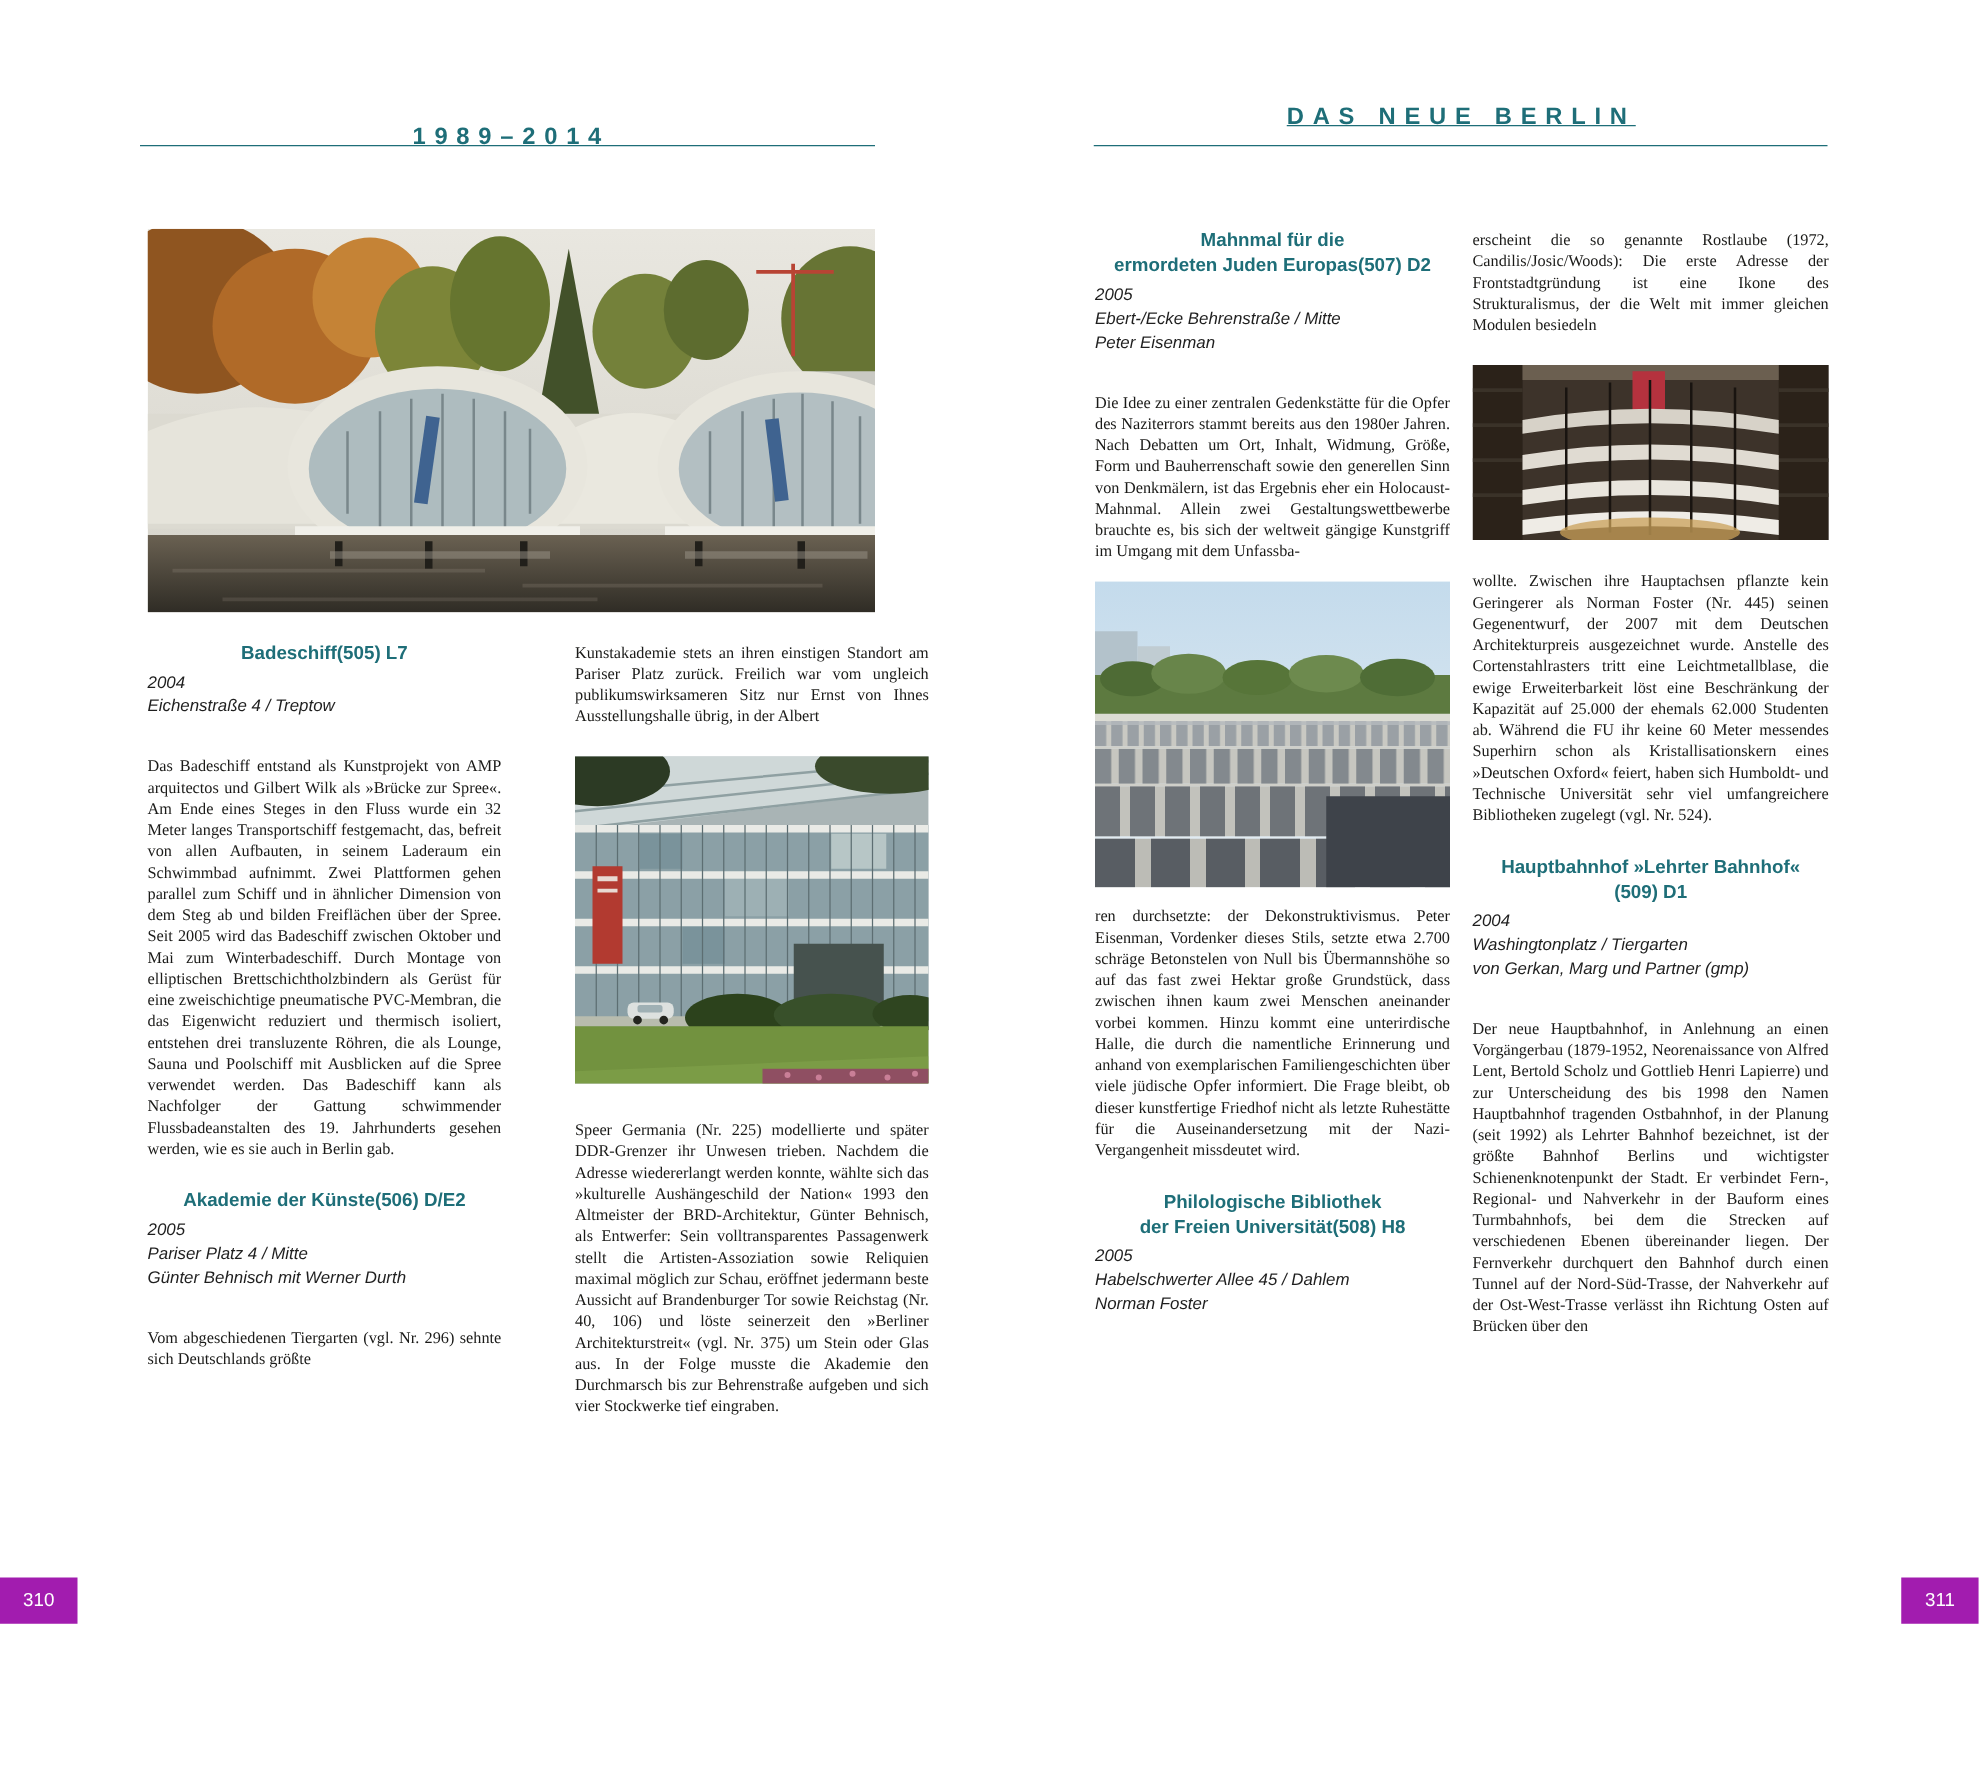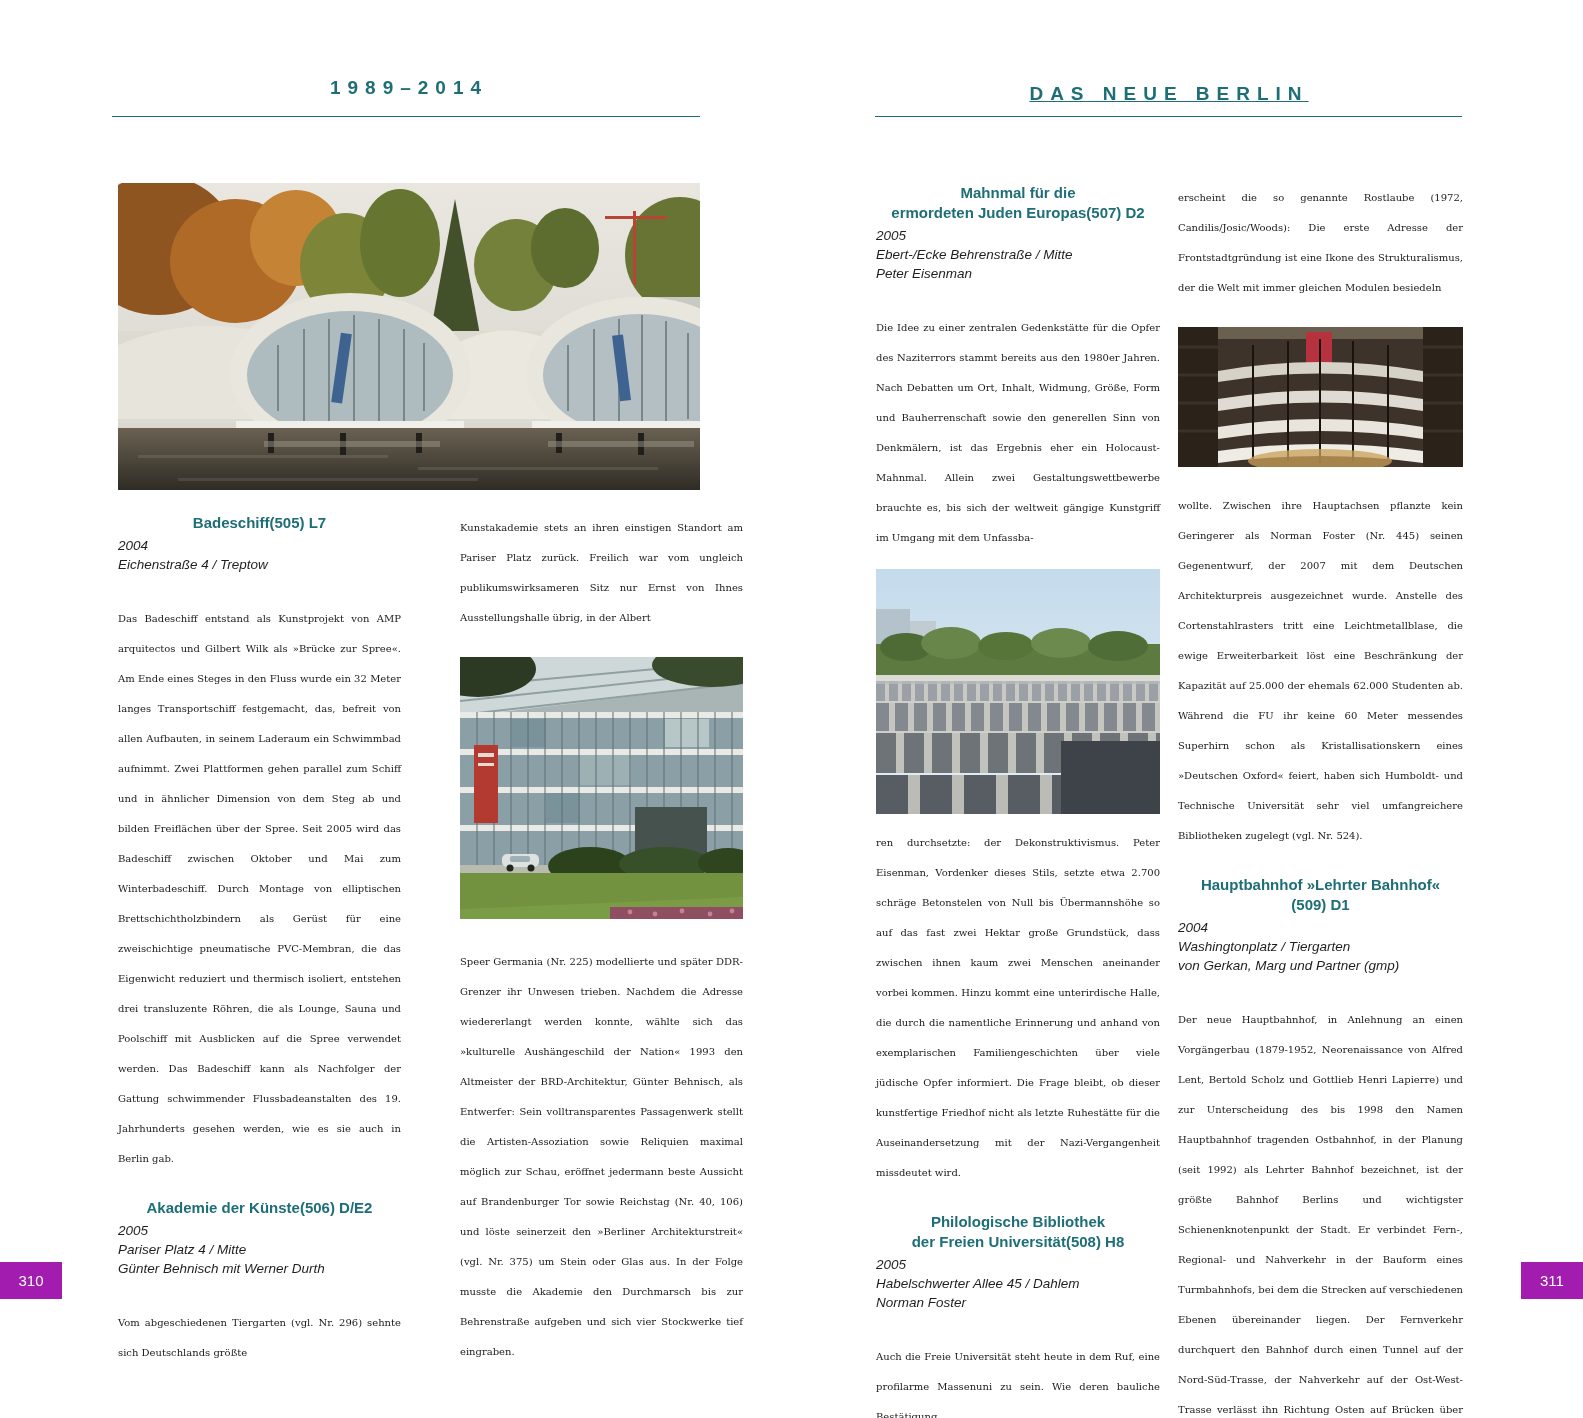--- a/index.html
+++ b/index.html
@@ -17,40 +17,40 @@
     font-family:"Liberation Sans",sans-serif;font-weight:bold;font-size:15px;
     color:#1e6e78;line-height:20px;
   }
   .head-line{display:flex;justify-content:center;}
   .head-ref{white-space:nowrap;}
   .meta{
     font-family:"Liberation Sans",sans-serif;font-style:italic;font-size:13.5px;
     line-height:19px;color:#1f1f1f;margin-top:3px;
   }
   .para{
-    margin:30px 0 0;font-size:10px;line-height:30px;text-align:justify;
-    hyphens:auto;-webkit-hyphens:auto;
+    margin:30px 0 0;font-size:13px;line-height:17px;text-align:justify;
+    hyphens:auto;font-family:Liberation Serif, serif;-webkit-hyphens:auto;
   }
   .para.flush{margin-top:0;}
   .entry-2{margin-top:24px;}
   .photo{position:absolute;overflow:hidden;}
   .photo-inline{display:block;overflow:hidden;}
   .page-badge{
     position:absolute;width:62px;height:37px;background:#a21caf;color:#ffffff;
     font-family:"Liberation Sans",sans-serif;font-size:15px;
     display:flex;align-items:center;justify-content:center;
   }
   svg{display:block;}
 </style>
 </head>
 <body>
 
 <div>
 
-  <div class="page-header" style="left:118px;top:76px;width:582px;">1989–2014</div>
+  <div class="page-header" style="left:118px;top:98px;width:582px;">1989–2014</div>
   <div class="rule" style="left:112px;top:116px;width:588px;"></div>
 
   <div class="photo" style="left:118px;top:183px;width:582px;height:307px;">
     <svg viewBox="0 0 582 307" width="582" height="307" preserveAspectRatio="none" aria-hidden="true">
       <defs>
         <linearGradient id="sky1" x1="0" y1="0" x2="0" y2="1">
           <stop offset="0" stop-color="#e9e7e0"></stop>
             <stop offset="1" stop-color="#d5d3ca"></stop>
         </linearGradient>
         <linearGradient id="water1" x1="0" y1="0" x2="0" y2="1">
@@ -251,21 +251,20 @@
       <div class="head-line">
         <span>der Freien Universität</span>
         <span class="head-ref">(508) H8</span>
       </div>
     </div>
     <div class="meta">
       <div>2005</div>
       <div>Habelschwerter Allee 45 / Dahlem</div>
       <div>Norman Foster</div>
     </div>
-    <p class="para">Auch die Freie Universität steht heute in dem Ruf, eine profilarme Massenuni zu sein. Wie deren bauliche Bestätigung</p>
   </div>
 
   <div class="col" style="left:1178px;top:183px;width:285px;">
     <p class="para flush">erscheint die so genannte Rostlaube (1972, Candilis/Josic/Woods): Die erste Adresse der Frontstadtgründung ist eine Ikone des Strukturalismus, der die Welt mit immer gleichen Modulen besiedeln</p>
 
     <div class="photo-inline" style="width:285px;height:140px;margin:24px 0 24px;">
       <svg viewBox="0 0 285 140" width="285" height="140" preserveAspectRatio="none" aria-hidden="true">
         <rect width="285" height="140" fill="#241d17"></rect>
         <rect x="0" y="0" width="40" height="140" fill="#2b2219"></rect>
         <rect x="245" y="0" width="40" height="140" fill="#2b2219"></rect>

